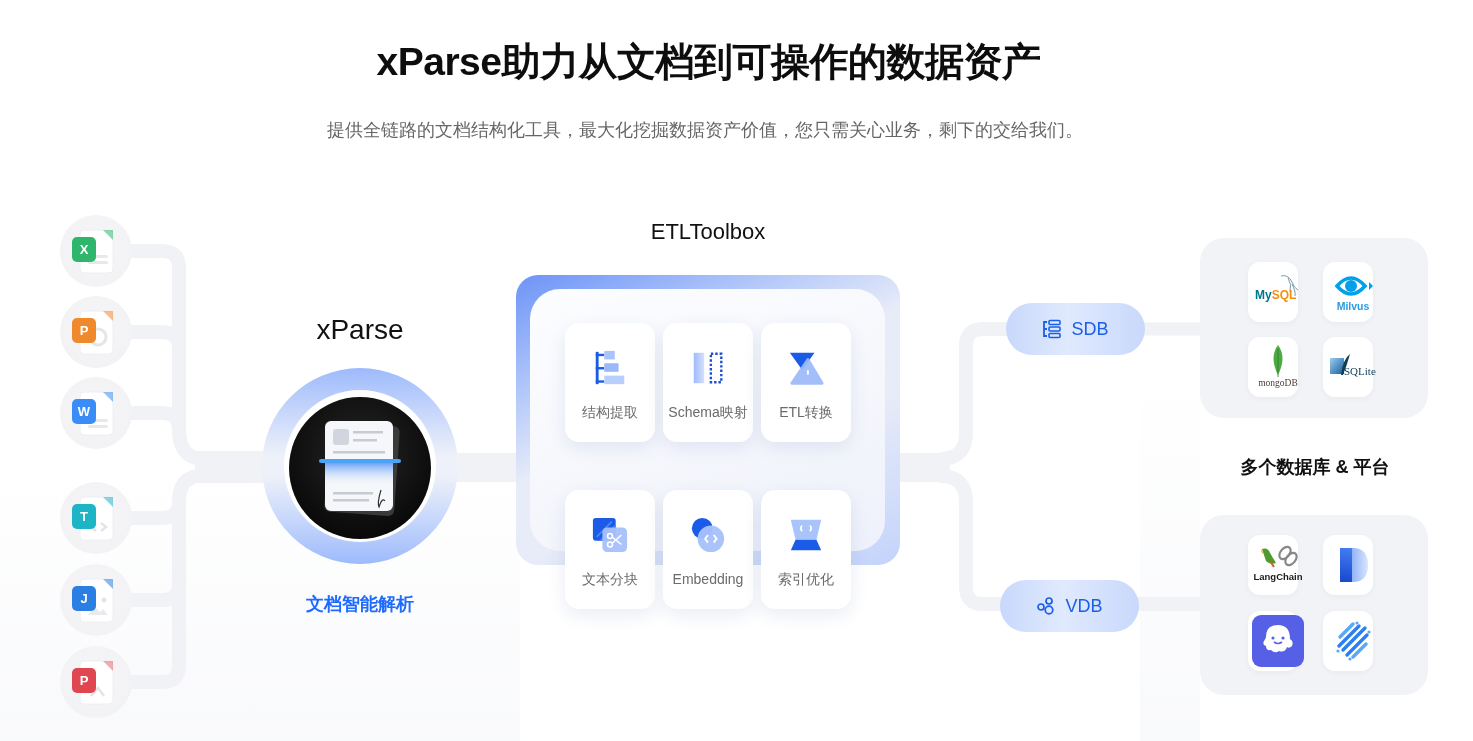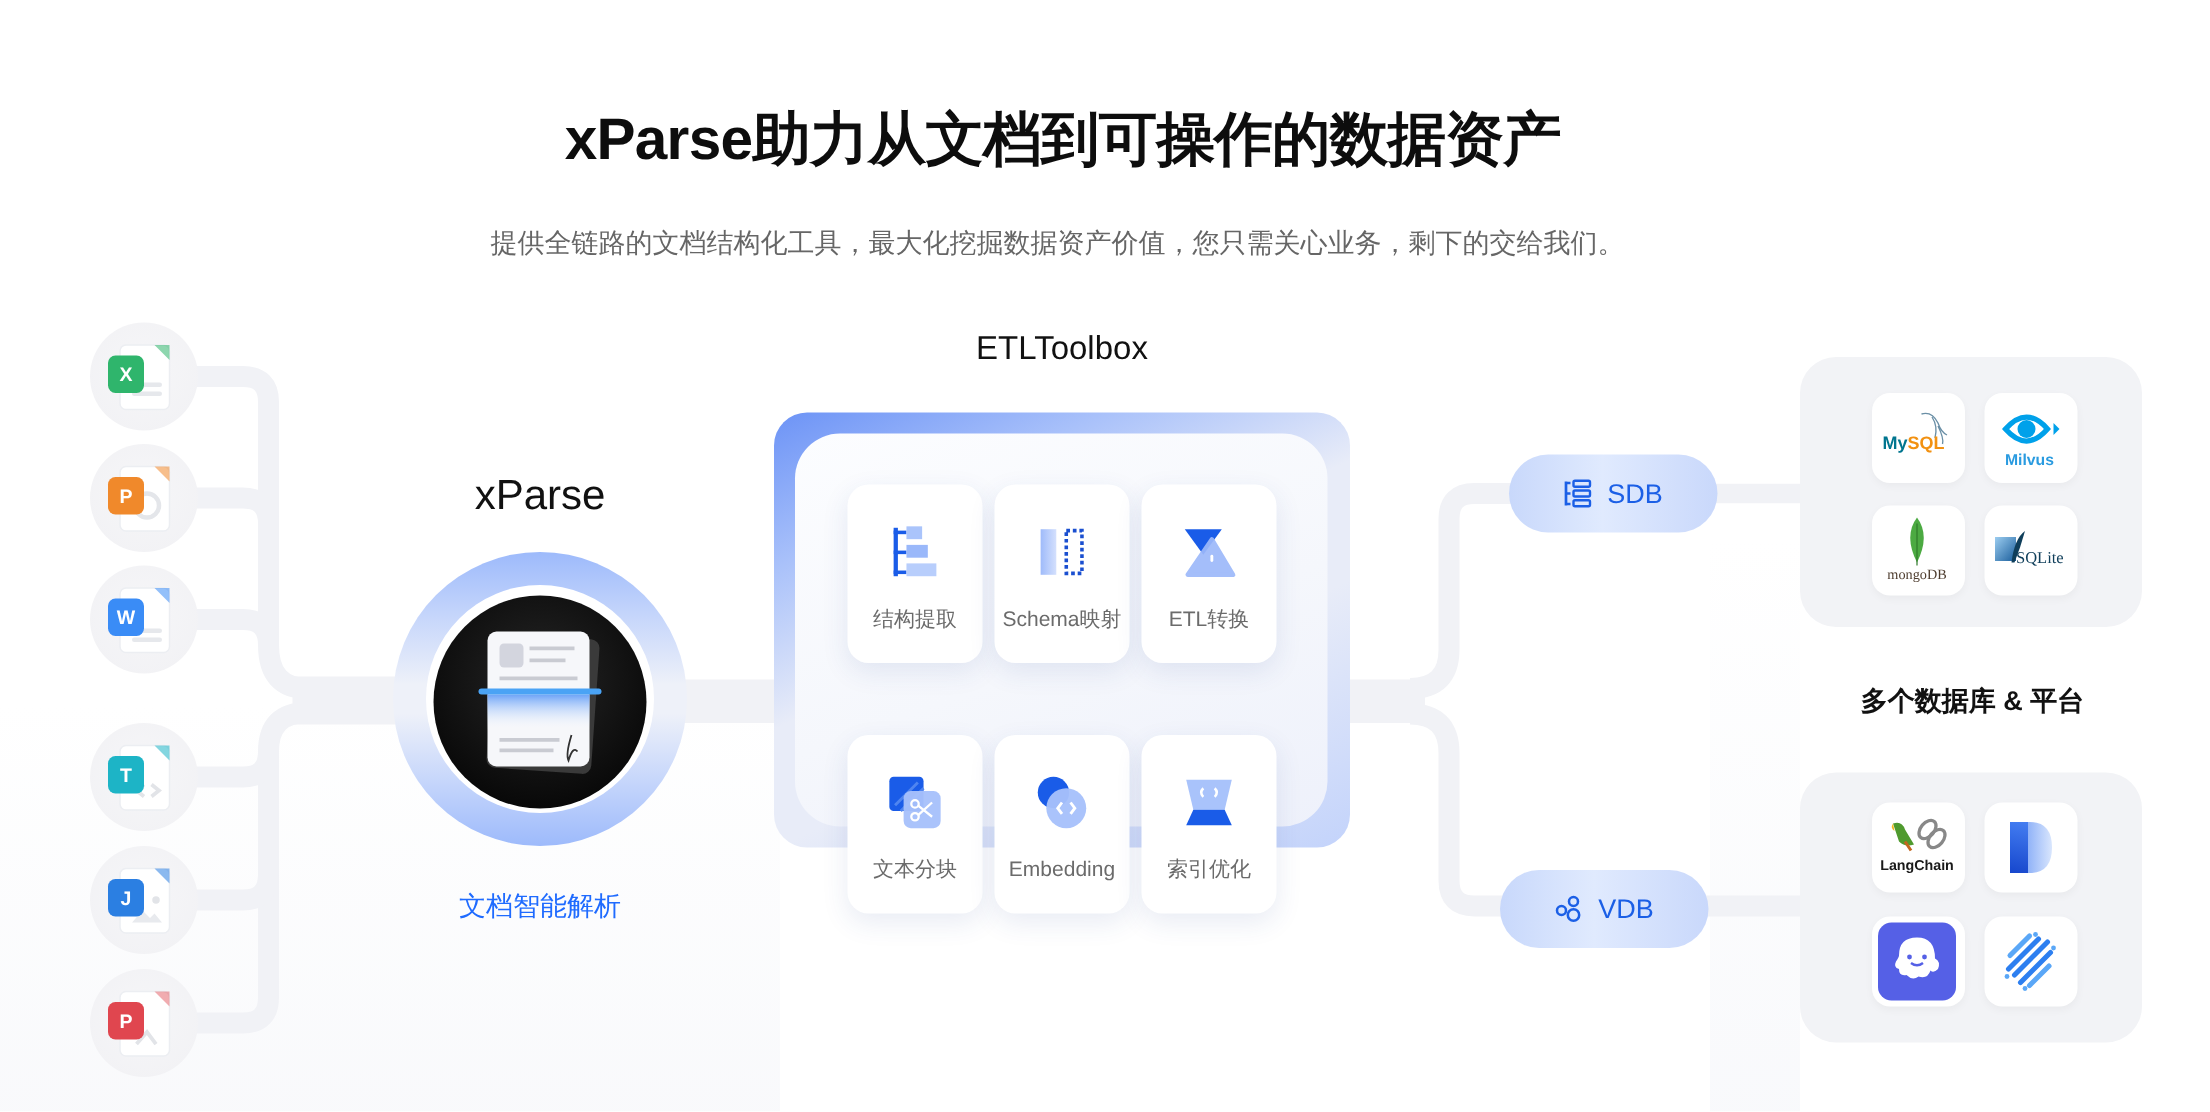--- a/index.html
+++ b/index.html
@@ -1,51 +1,51 @@
 <!DOCTYPE html>
 <html><head>
 <meta charset="utf-8">
 <style>
   html,body{margin:0;padding:0;background:#ffffff;}
   body{width:1473px;height:741px;position:relative;overflow:hidden;
        font-family:"Liberation Sans","DejaVu Sans",sans-serif;color:#111;}
-  .abs{position:absolute;margin-top:32px;}
+  .abs{position:absolute;}
   .bgshade{position:absolute;left:0;top:470px;width:520px;height:271px;
            background:linear-gradient(180deg,rgba(246,247,250,0) 0%,rgba(246,247,250,.7) 100%);}
   .bgshade2{position:absolute;left:1140px;top:360px;width:60px;height:381px;
            background:linear-gradient(180deg,rgba(247,248,251,0),rgba(247,248,251,.8));}
   .title{left:300px;width:817px;top:38px;text-align:center;font-size:39px;font-weight:700;
          line-height:47px;color:#0d0d0d;letter-spacing:-0.5px;}
   .subtitle{left:300px;width:810px;top:118px;text-align:center;font-size:18px;line-height:24px;color:#666;}
   .connectors{position:absolute;left:0;top:0;width:1473px;height:741px;z-index:0;}
   .file{position:absolute;left:60px;width:72px;height:72px;border-radius:50%;
         background:radial-gradient(circle at 50% 45%,#f6f6f8 0%,#f1f1f4 100%);z-index:1;}
   .file svg{position:absolute;left:0;top:0;}
   .node-label{position:absolute;text-align:center;z-index:2;}
   .xparse-title{left:290px;width:140px;top:316px;font-size:28px;line-height:28px;font-weight:500;color:#111;}
   .xparse-ring{position:absolute;left:262px;top:368px;width:196px;height:196px;border-radius:50%;z-index:1;
         background:linear-gradient(180deg,#9dbafb 0%,#c6d6fb 22%,#eef1f9 45%,#eef1f9 55%,#c6d6fb 78%,#9dbafb 100%);}
   .xparse-white{position:absolute;left:22px;top:22px;width:152px;height:152px;border-radius:50%;background:#fff;}
   .xparse-black{position:absolute;left:27px;top:29px;width:142px;height:142px;border-radius:50%;
         background:radial-gradient(circle at 50% 40%,#262626 0%,#0b0b0b 70%,#000 100%);overflow:hidden;}
-  .xparse-caption{left:280px;width:160px;top:592px;font-size:18px;line-height:24px;font-weight:400;color:#1f6bff;}
+  .xparse-caption{left:280px;width:160px;top:592px;font-size:18px;line-height:24px;font-weight:700;color:#1f6bff;}
   .etl-title{left:600px;width:216px;top:218px;font-size:22px;line-height:28px;font-weight:400;color:#111;}
   .etl-box{position:absolute;left:516px;top:275px;width:384px;height:290px;border-radius:22px;z-index:1;
         background:linear-gradient(155deg,#6c93f6 0%,#a9c1fa 22%,#e8ecf8 45%,#e8ecf8 62%,#c3d3fb 100%);}
   .etl-inner{position:absolute;left:14px;top:14px;right:15px;bottom:14px;border-radius:30px;
         background:linear-gradient(160deg,#fcfdff 0%,#f5f7fc 55%,#eef1fb 100%);}
   .tool{position:absolute;width:90px;height:119px;border-radius:14px;background:#fff;
         box-shadow:0 6px 18px rgba(40,70,150,.10);}
   .tool svg{position:absolute;left:26px;top:25px;}
   .tool .tl{position:absolute;left:0;width:90px;top:80px;text-align:center;font-size:14px;line-height:18px;color:#6b6b6b;white-space:nowrap;}
   .pill{position:absolute;height:52px;border-radius:26px;z-index:2;display:flex;align-items:center;justify-content:center;gap:9px;
         background:linear-gradient(90deg,#c8d8fb 0%,#e0eafe 45%,#c9d8fb 100%);}
   .pill .pl{font-size:18px;color:#1b5fe6;line-height:22px;}
   .panel{position:absolute;left:1200px;width:228px;height:180px;border-radius:24px;background:#f2f3f6;z-index:1;}
-  .tile{position:absolute;width:62px;height:60px;border-radius:12px;background:#fff;
+  .tile{position:absolute;width:50px;height:60px;border-radius:12px;background:#fff;
         box-shadow:0 2px 6px rgba(0,0,0,.04);}
   .tile svg{position:absolute;left:0;top:0;}
   .dest-caption{left:1215px;width:200px;top:455px;font-size:18px;line-height:24px;font-weight:700;color:#111;}
 </style>
 </head>
 <body>
 
 <div class="bgshade"></div>
 <div class="bgshade2"></div>
 

